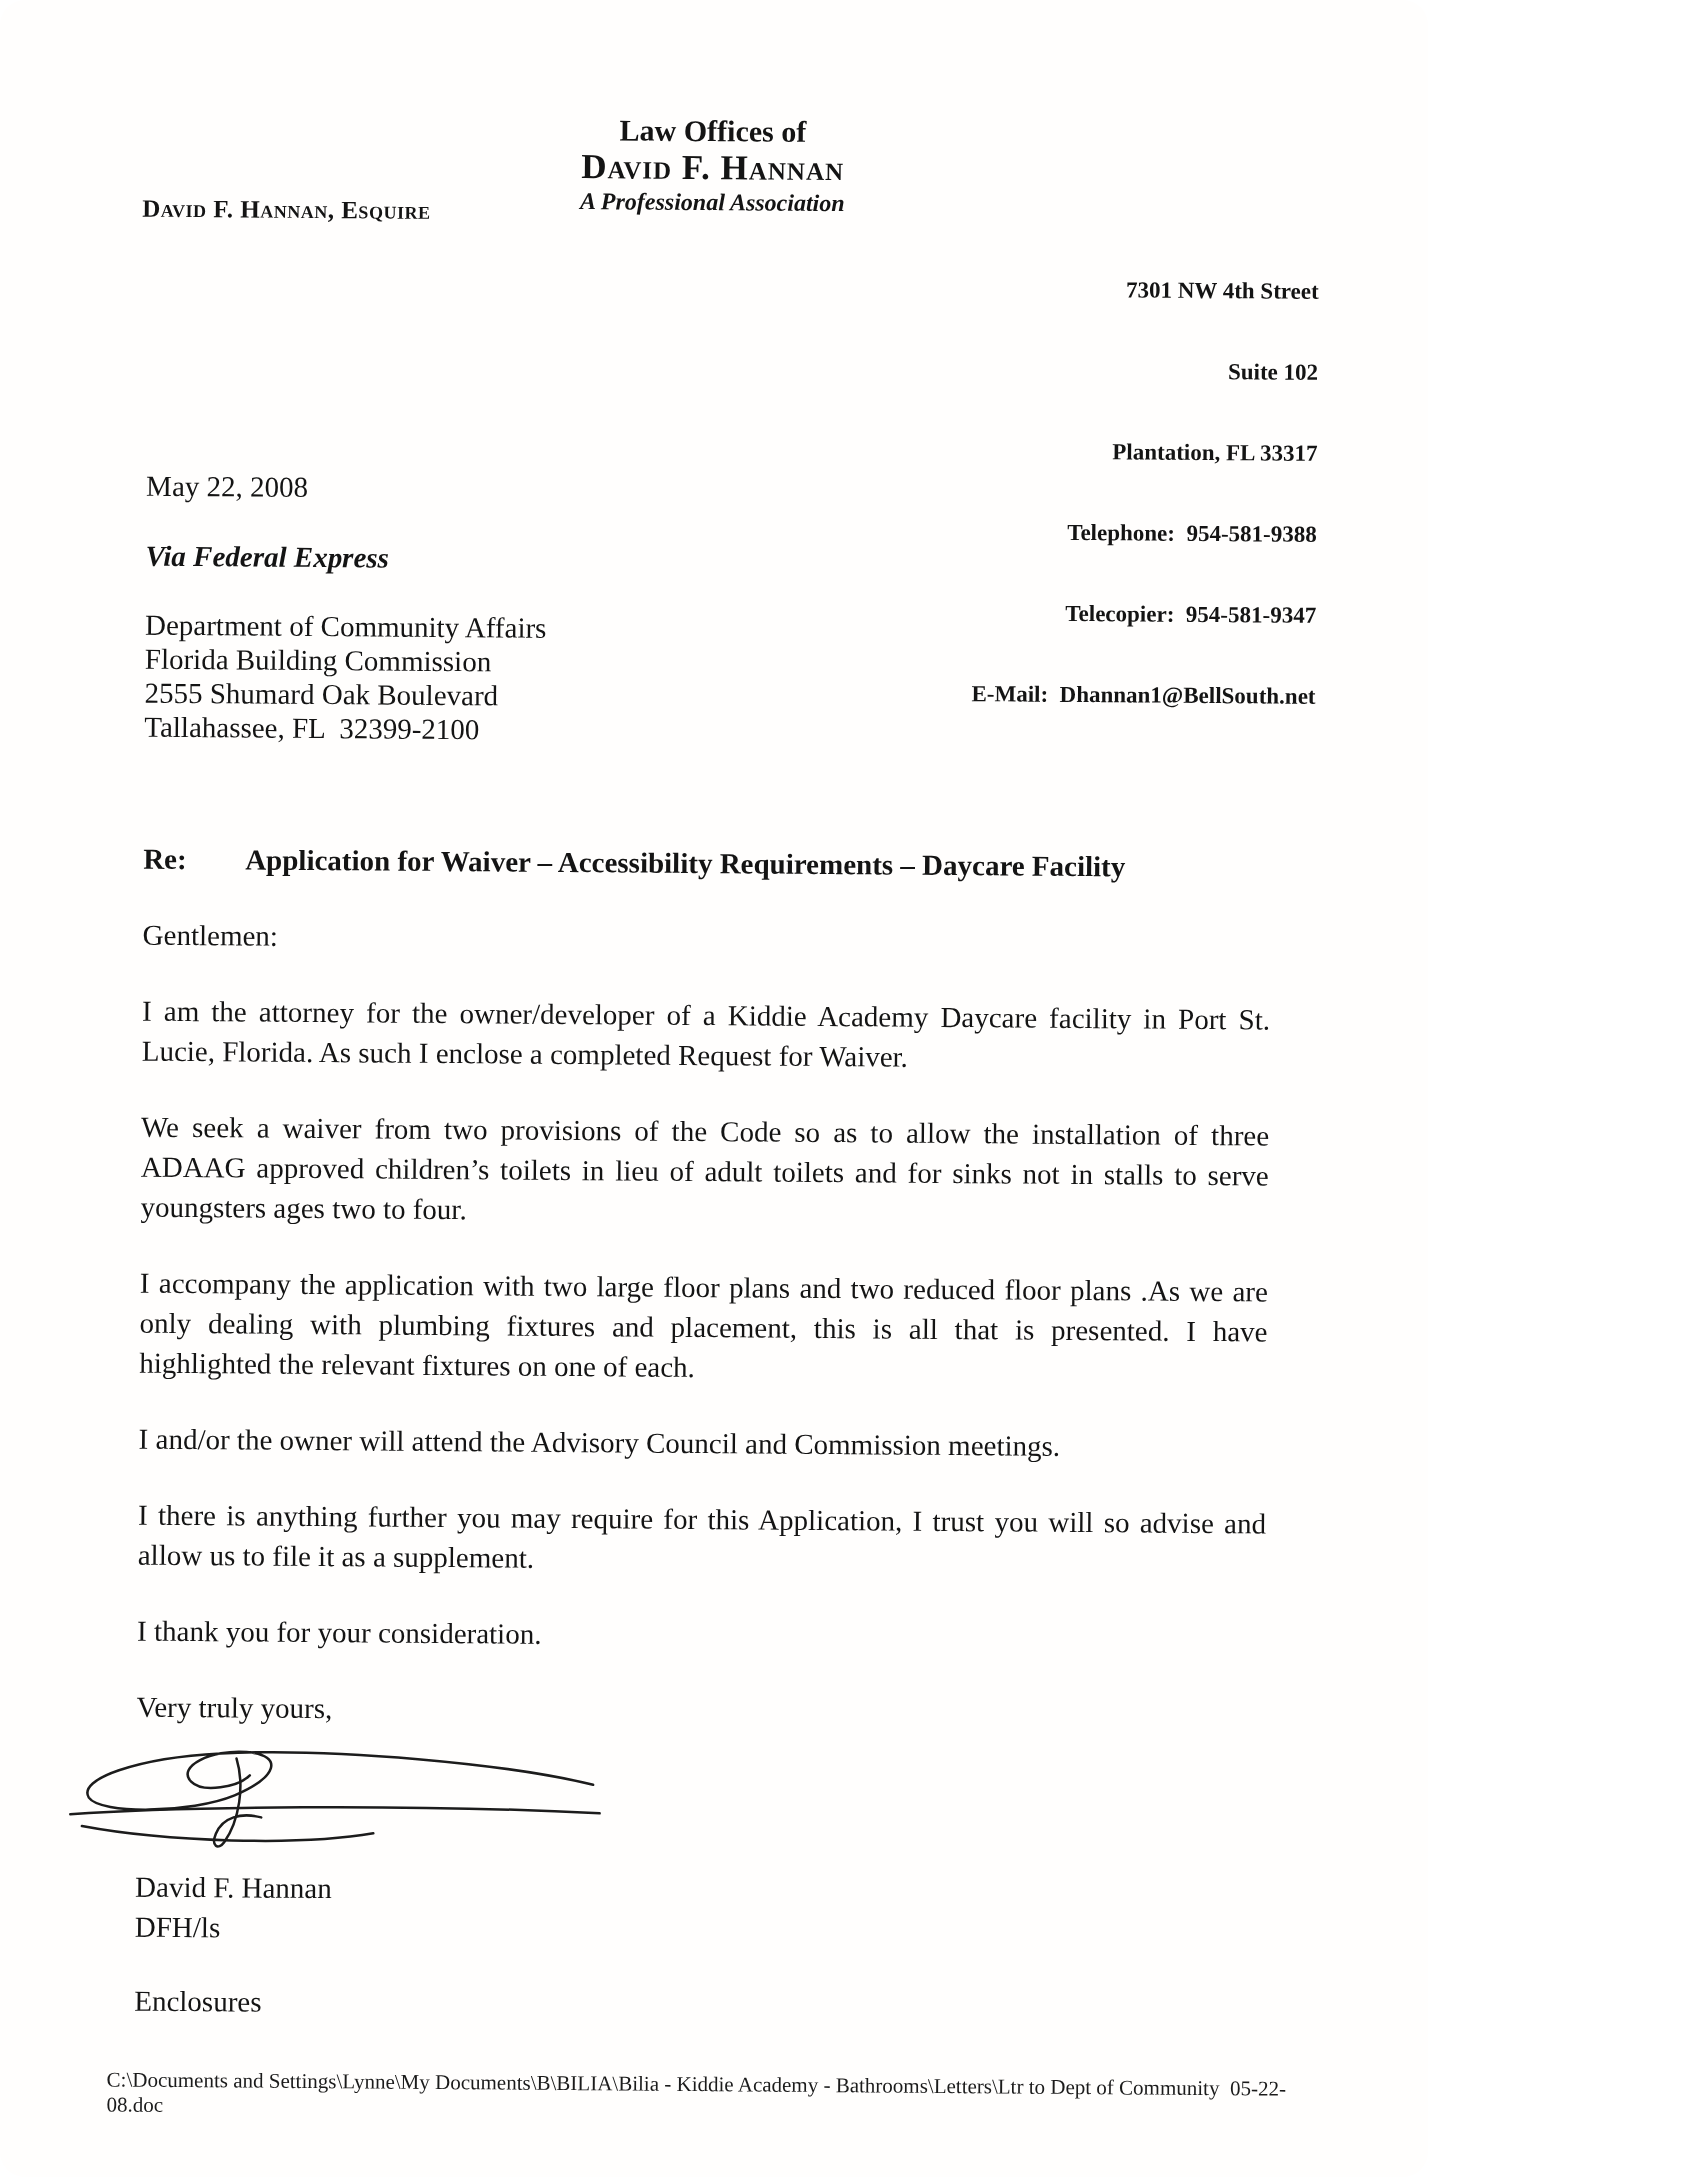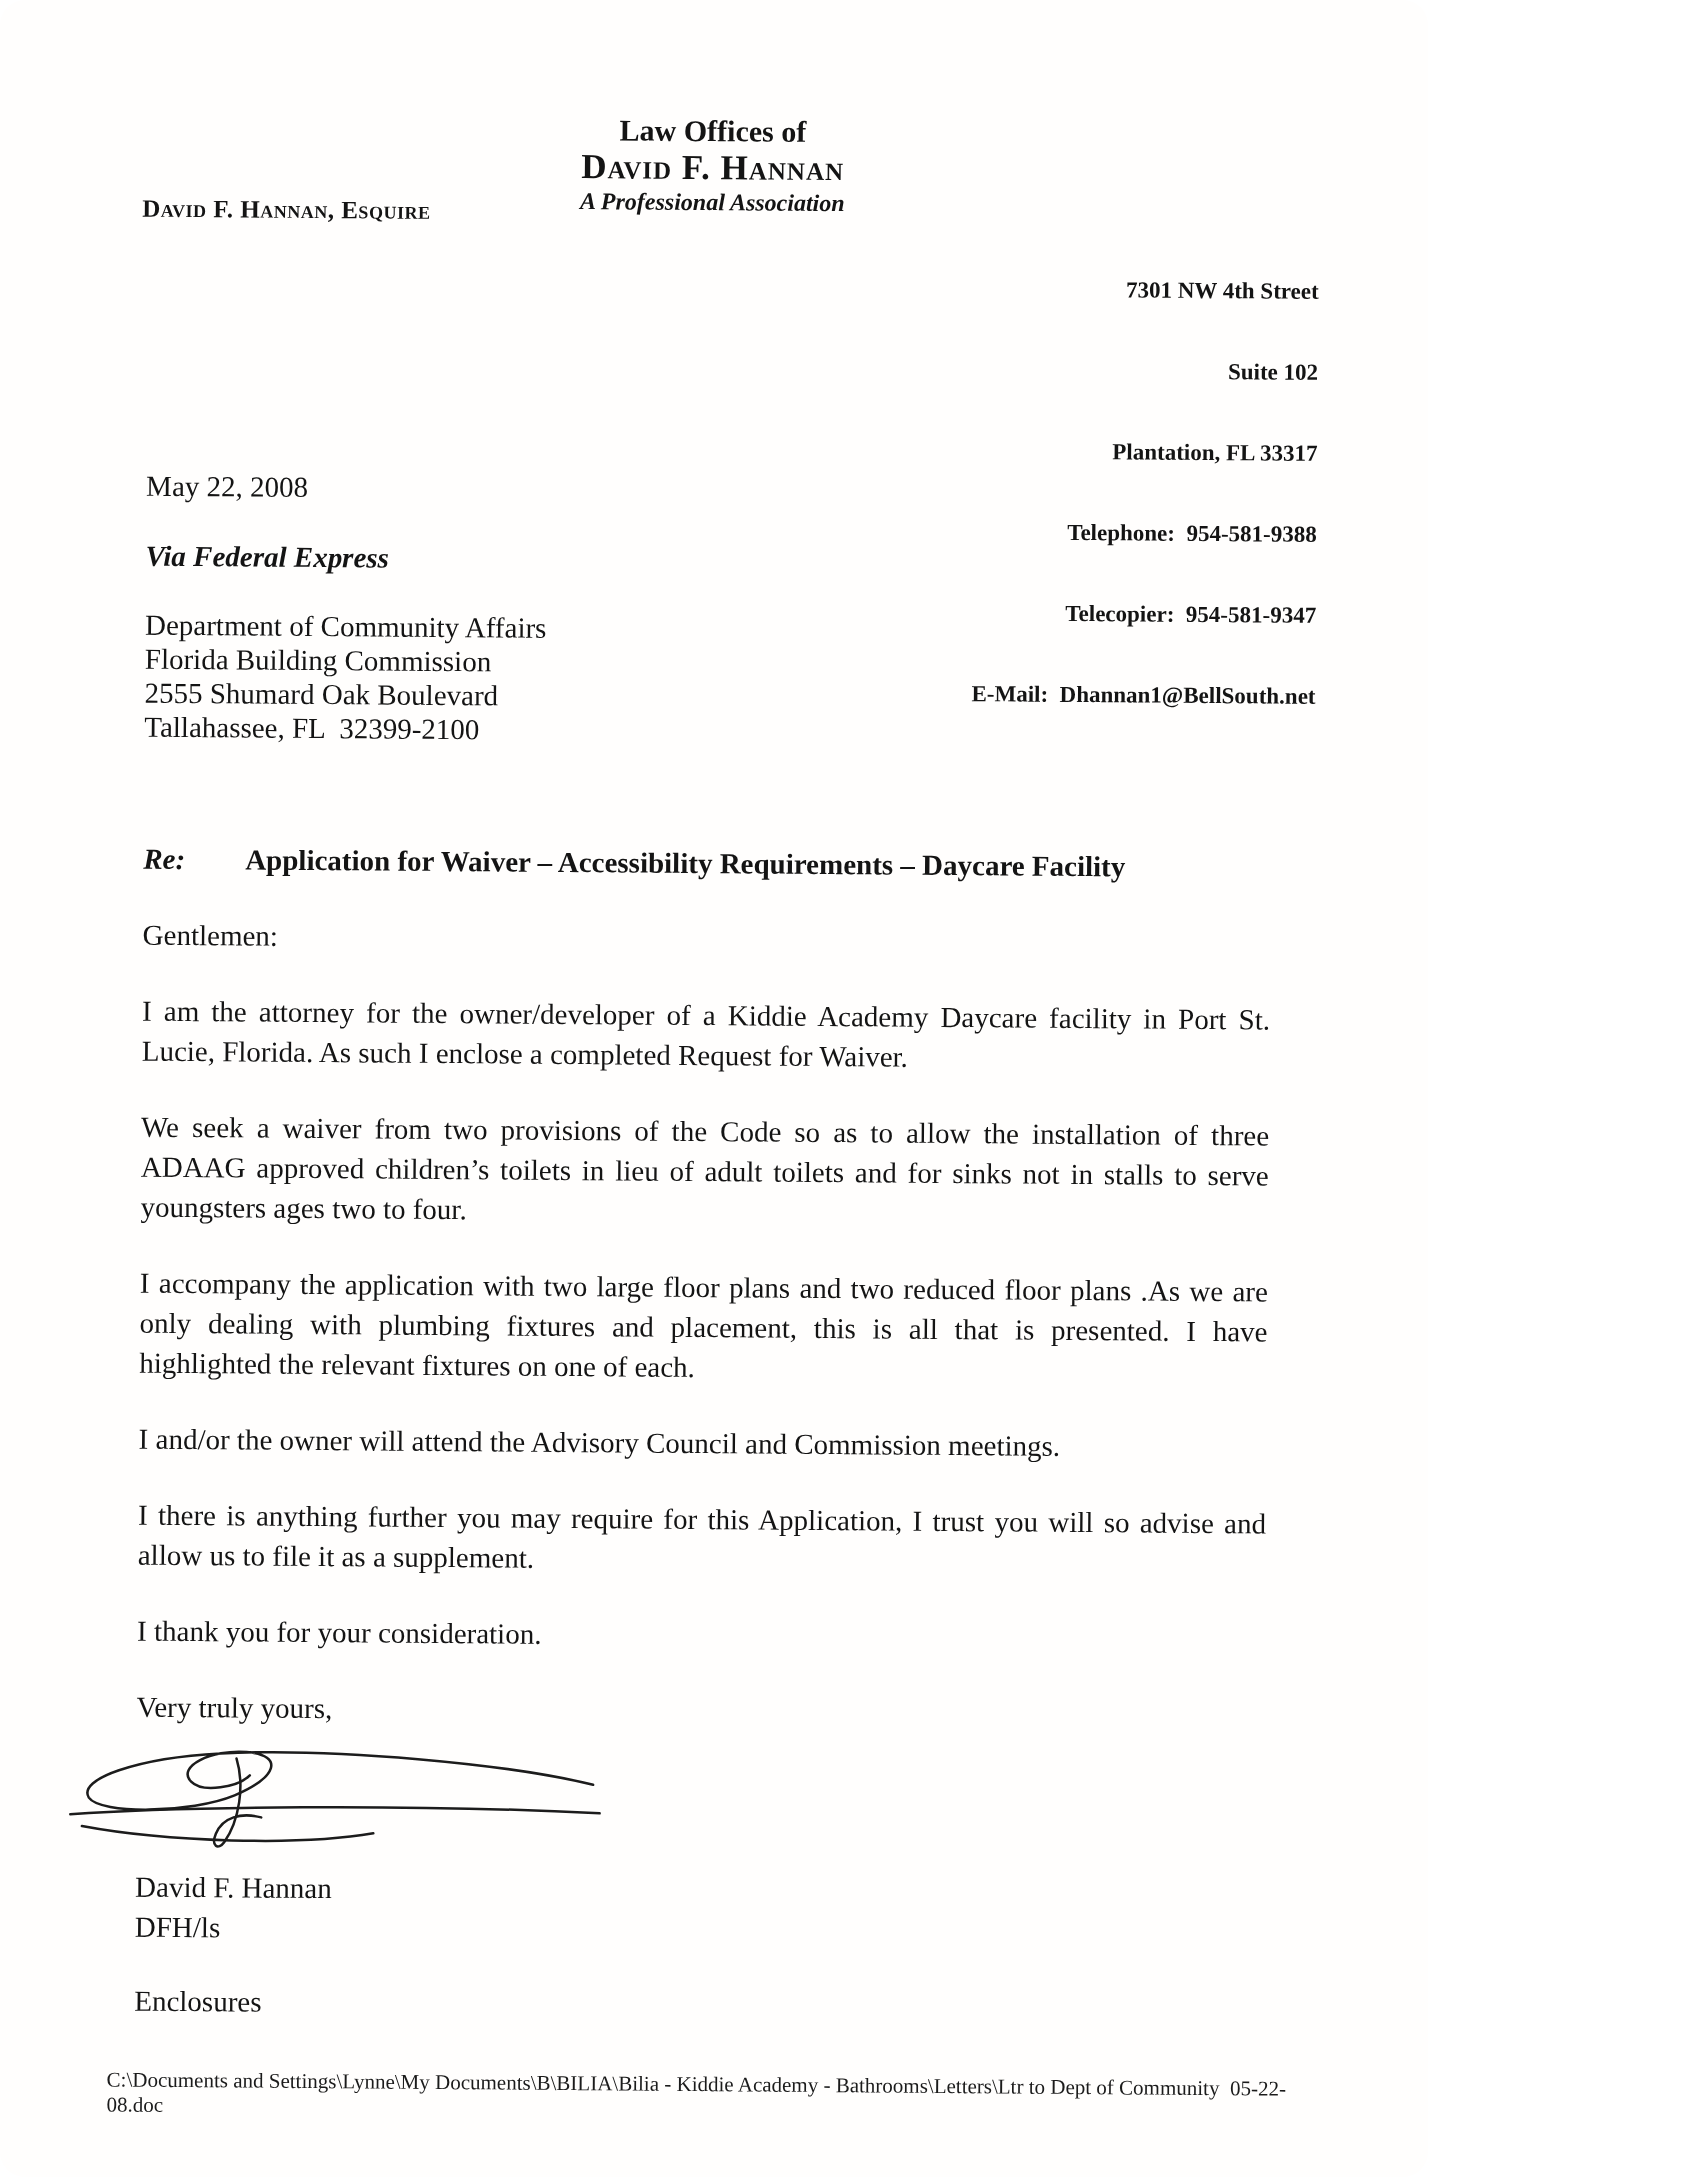--- a/index.html
+++ b/index.html
@@ -32,21 +32,21 @@
                 font-weight:bold; font-size:23px; line-height:27px; white-space:pre-wrap; }
 
   
   .letter-body { position:absolute; top:465px; left:150px; right:150px;
                  font-size:29px; line-height:40px; }
   .date       { white-space:pre-wrap; }
   .via        { margin-top:30px; font-weight:bold; font-style:italic; }
   .recipient  { margin-top:32px; line-height:34px; }
   .recipient div { white-space:pre-wrap; }
   .re-line    { margin-top:95px; display:flex; font-weight:bold; }
-  .re-label   { width:102px; flex:0 0 auto;font-style:italic; }
+  .re-label   { width:102px; flex:0 0 auto; }
   .salutation { margin-top:36px; }
   p.body-par  { margin:36px 0 0 0; }
   p.just      { text-align:justify; }
   .closing    { margin-top:36px; }
 
   .sig-wrap   { margin:6px 0 0 -129px; height:134px; }
   .sig-wrap svg path { fill:none; stroke:#1c1c1c; stroke-width:3; stroke-linecap:round; }
 
   .signer     { margin-top:0; }
   .initials   { }

